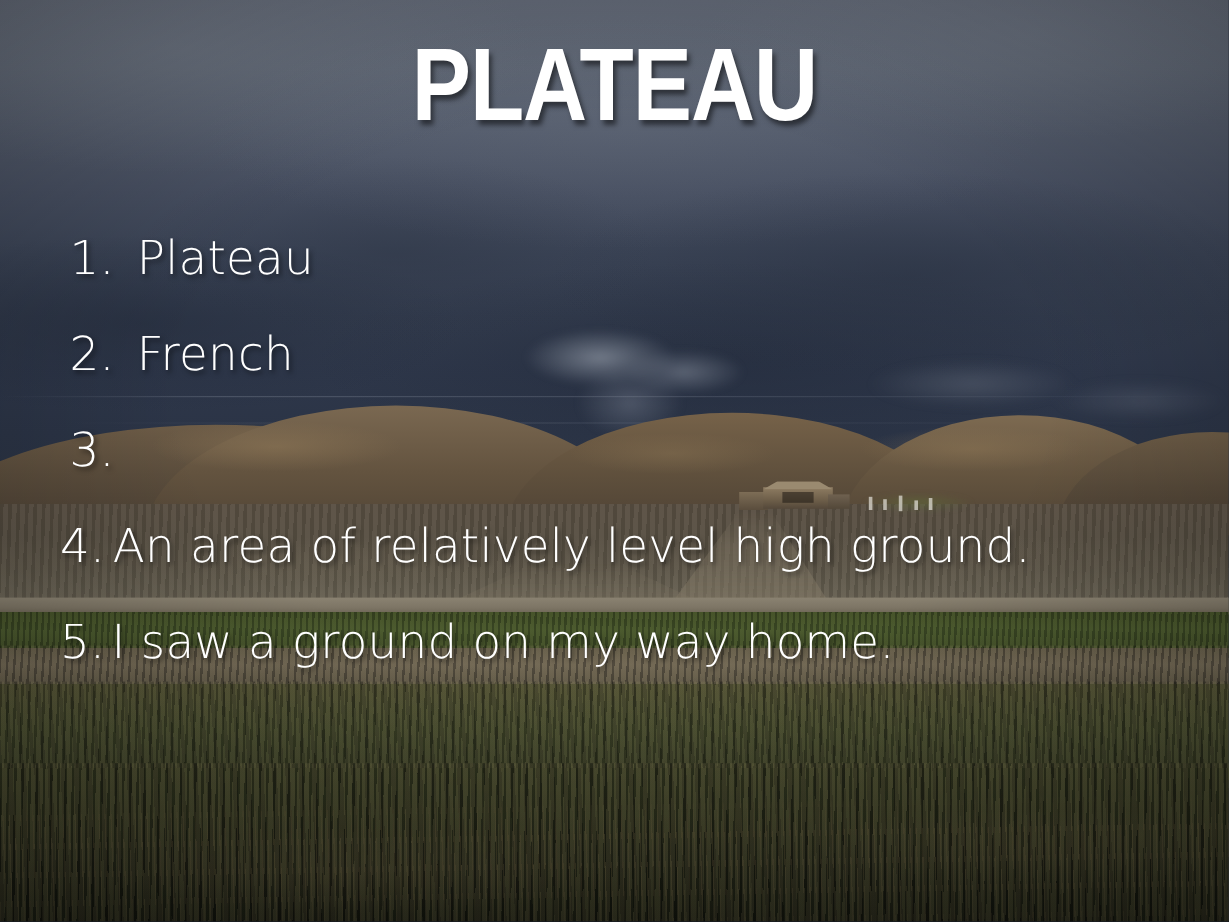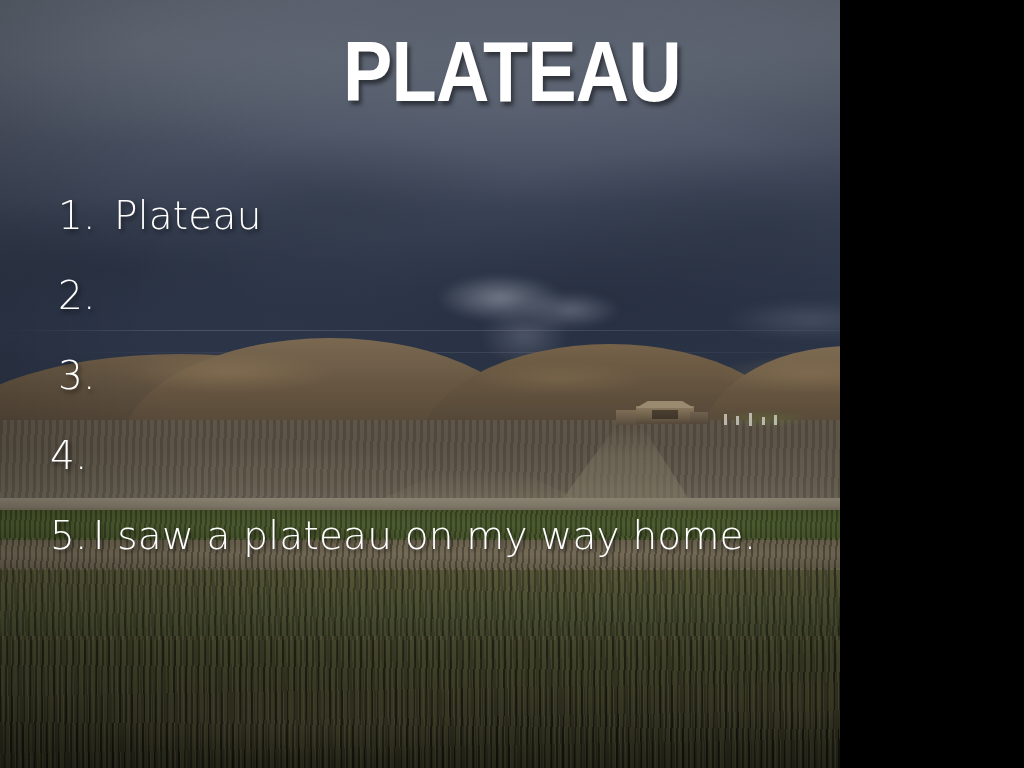--- a/index.html
+++ b/index.html
@@ -6,21 +6,21 @@
     margin: 0;
     padding: 0;
     background: #000;
   }
   body {
     font-family: "Liberation Sans", sans-serif;
   }
 
   #slide {
     position: relative;
-    width: 840px;
+    width: 1024px;
     height: 768px;
     overflow: hidden;
     background: #3a4252;
   }
 
   
   .photo {
     position: absolute;
     inset: 0;
     overflow: hidden;
@@ -375,30 +375,32 @@
 
     <ol class="bullet-list">
 
       <li class="bullet-item row-short">
         <span class="num">1.</span>
         <span class="txt">Plateau</span>
       </li>
 
       <li class="bullet-item row-short">
         <span class="num">2.</span>
+        <span class="txt">French</span>
       </li>
 
       <li class="bullet-item row-short">
         <span class="num">3.</span>
       </li>
 
       <li class="bullet-item row-long">
         <span class="num">4.</span>
+        <span class="txt">An area of relatively level high ground.</span>
       </li>
 
       <li class="bullet-item row-long row-5">
         <span class="num">5.</span>
-        <span class="txt">I saw a plateau on my way home.</span>
+        <span class="txt">I saw a ground on my way home.</span>
       </li>
 
     </ol>
   </div>
 </div>
 
 </body></html>

